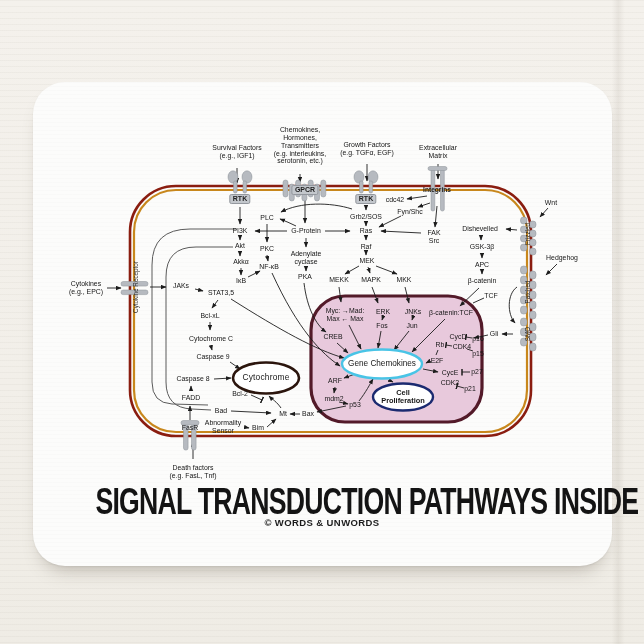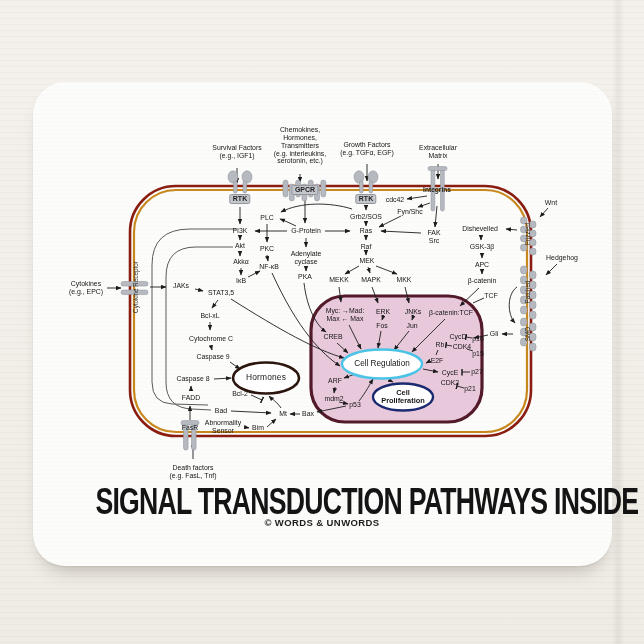--- a/index.html
+++ b/index.html
@@ -299,22 +299,22 @@
     <div class="node" style="left: 462px; top: 347px;">CDK4</div>
     <div class="node" style="left: 478px; top: 354px;">p15</div>
     <div class="node" style="left: 437px; top: 361px;">E2F</div>
     <div class="node" style="left: 450px; top: 373px;">CycE</div>
     <div class="node" style="left: 477px; top: 372px;">p27</div>
     <div class="node" style="left: 450px; top: 383px;">CDK2</div>
     <div class="node" style="left: 335px; top: 381px;">ARF</div>
     <div class="node" style="left: 470px; top: 389px;">p21</div>
     <div class="node" style="left: 334px; top: 399px;">mdm2</div>
     <div class="node" style="left: 355px; top: 405px;">p53</div>
-    <div class="node oval-label-lg" style="left: 382px; top: 364px;">Cell Regulation</div>
+    <div class="node oval-label-lg" style="left: 382px; top: 364px;">Gene Chemokines</div>
     <div class="node oval-label" style="left: 403px; top: 397px; font-weight: bold;">Cell
 Proliferation</div>
-    <div class="node oval-label-dark" style="left: 266px; top: 378px;">Hormones</div>
+    <div class="node oval-label-dark" style="left: 266px; top: 378px;">Cytochrome</div>
   </div>
 
 <div class="title-wrap">
   <span class="title-inner">SIGNAL TRANSDUCTION PATHWAYS INSIDE</span>
 </div>
 <div class="copyright">© WORDS &amp; UNWORDS</div>
 
 </body></html>

